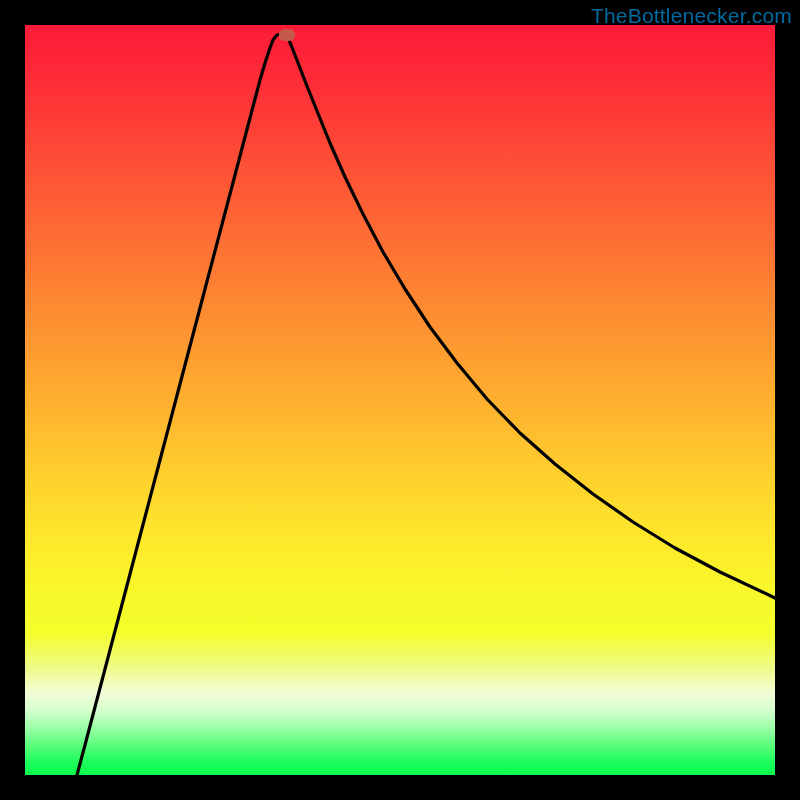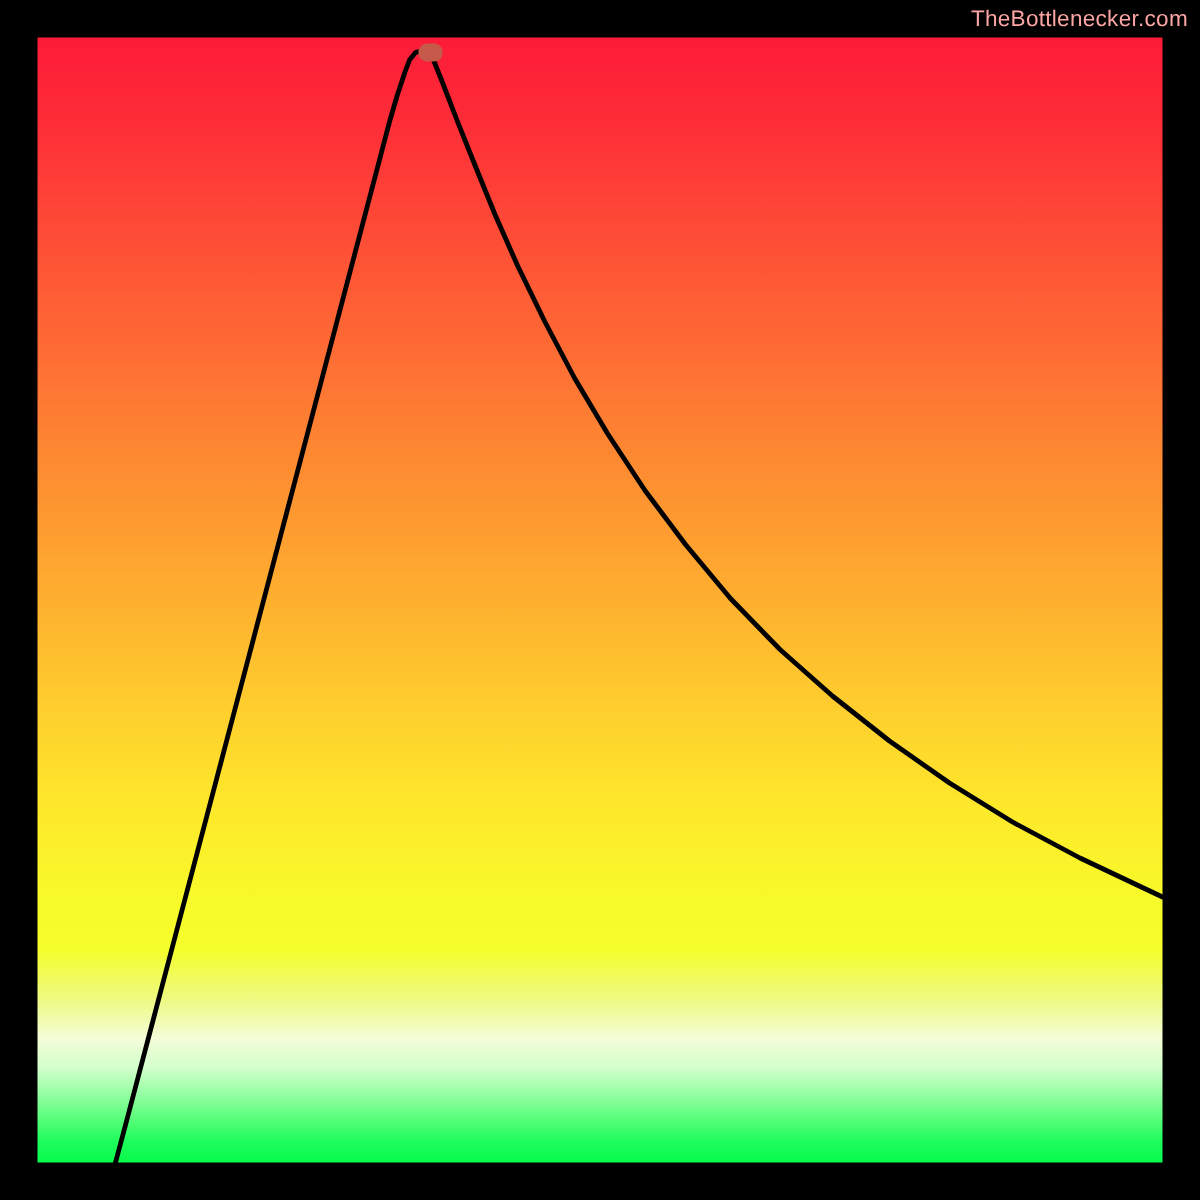--- a/index.html
+++ b/index.html
@@ -44,23 +44,23 @@
       #93fea2 94%,
       #4efd73 96.5%,
       #1dfc5c 98.2%,
       #08fb4b 100%
     );
   }
   .watermark {
     position: absolute;
     top: 4px;
     right: 8px;
-    font-size: 15px;
+    font-size: 21px;
     font-weight: 500;
-    color: #fca5a5;
+    color: #0369a1;
     letter-spacing: 0.2px;
     font-family: Arial, Helvetica, sans-serif;
   }
   svg.curve {
     position: absolute;
     left: 0;
     top: 0;
     width: 750px;
     height: 750px;
     overflow: visible;

